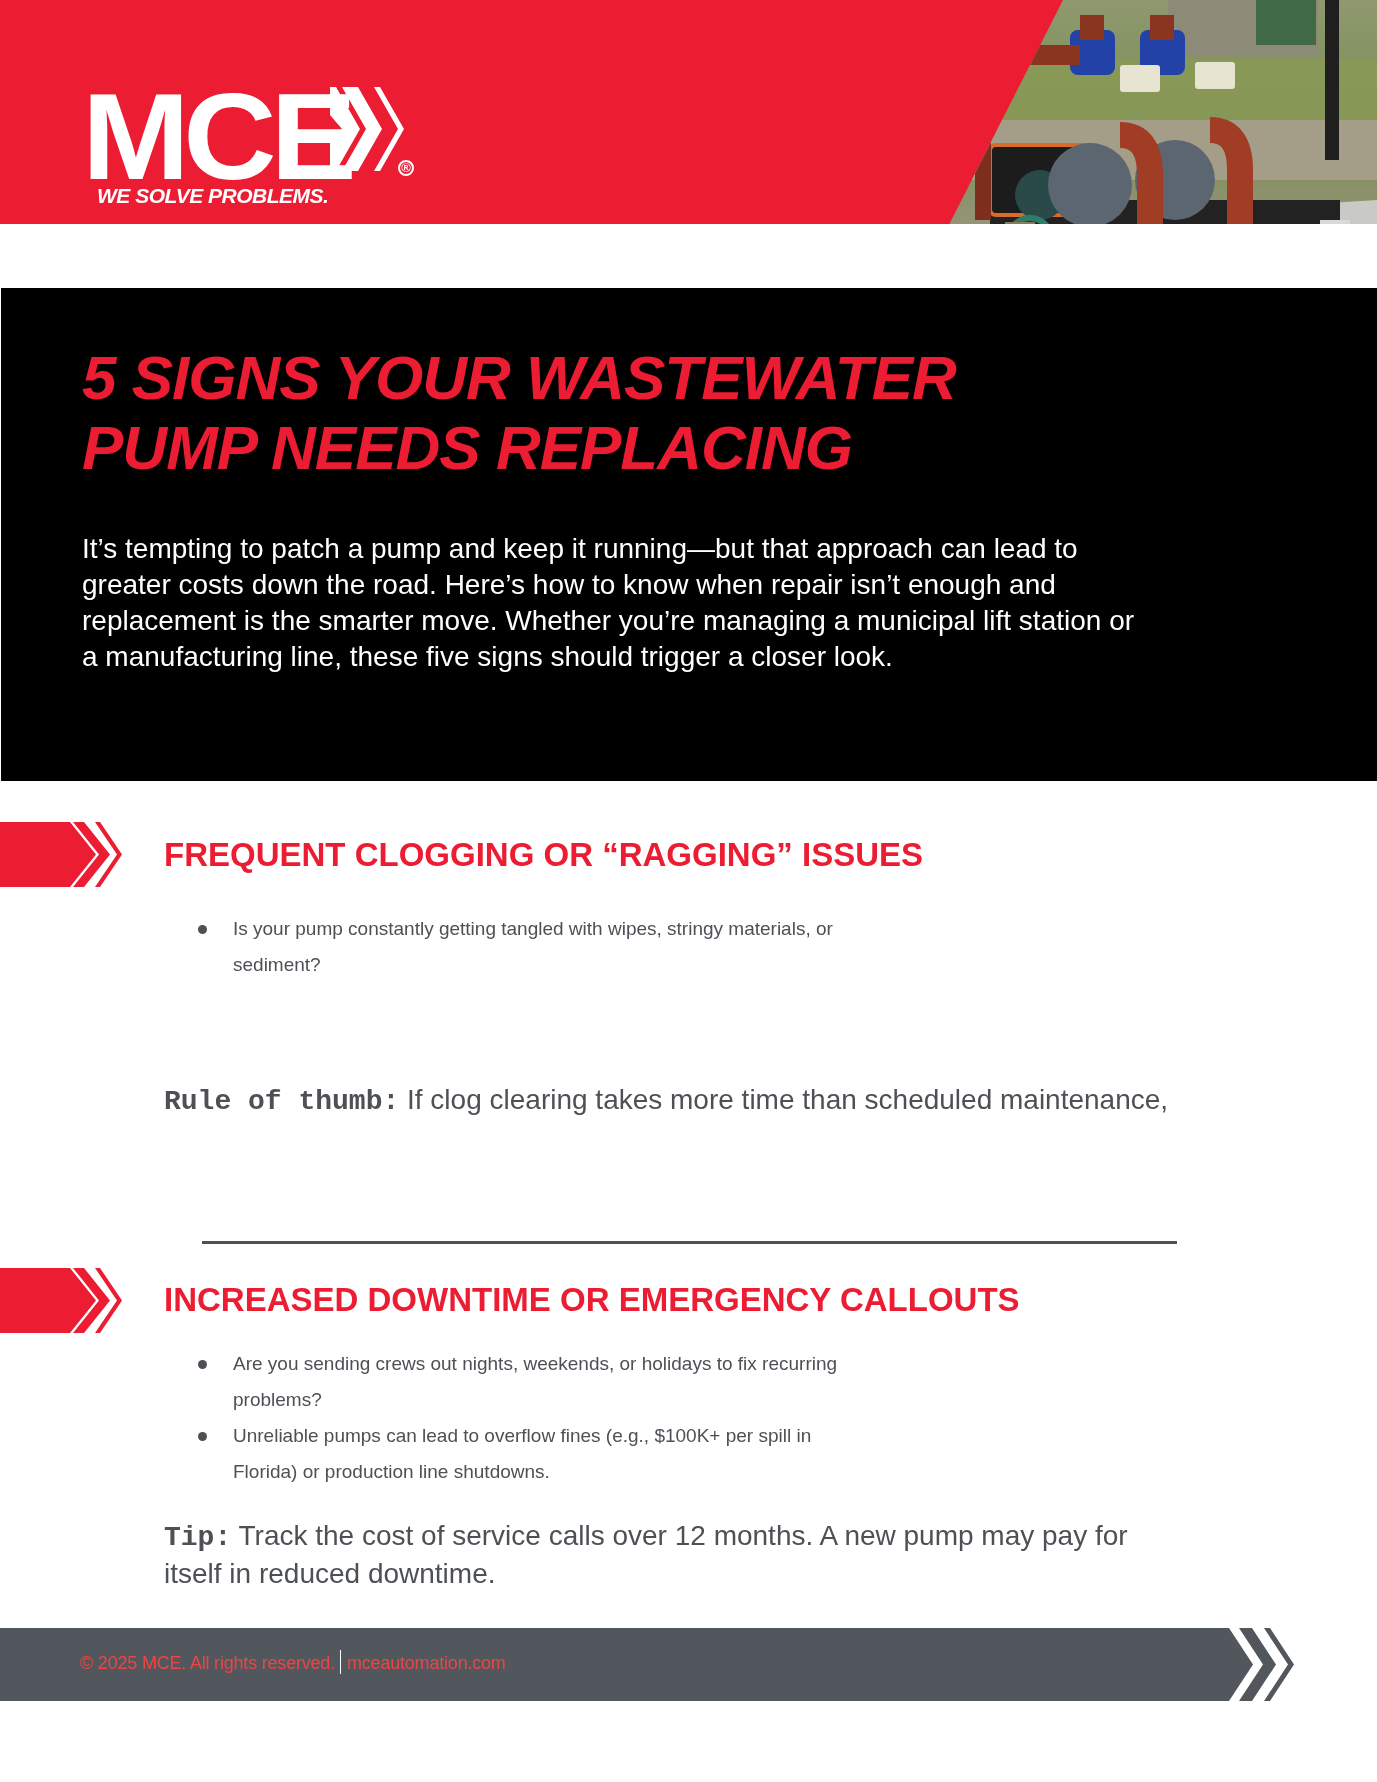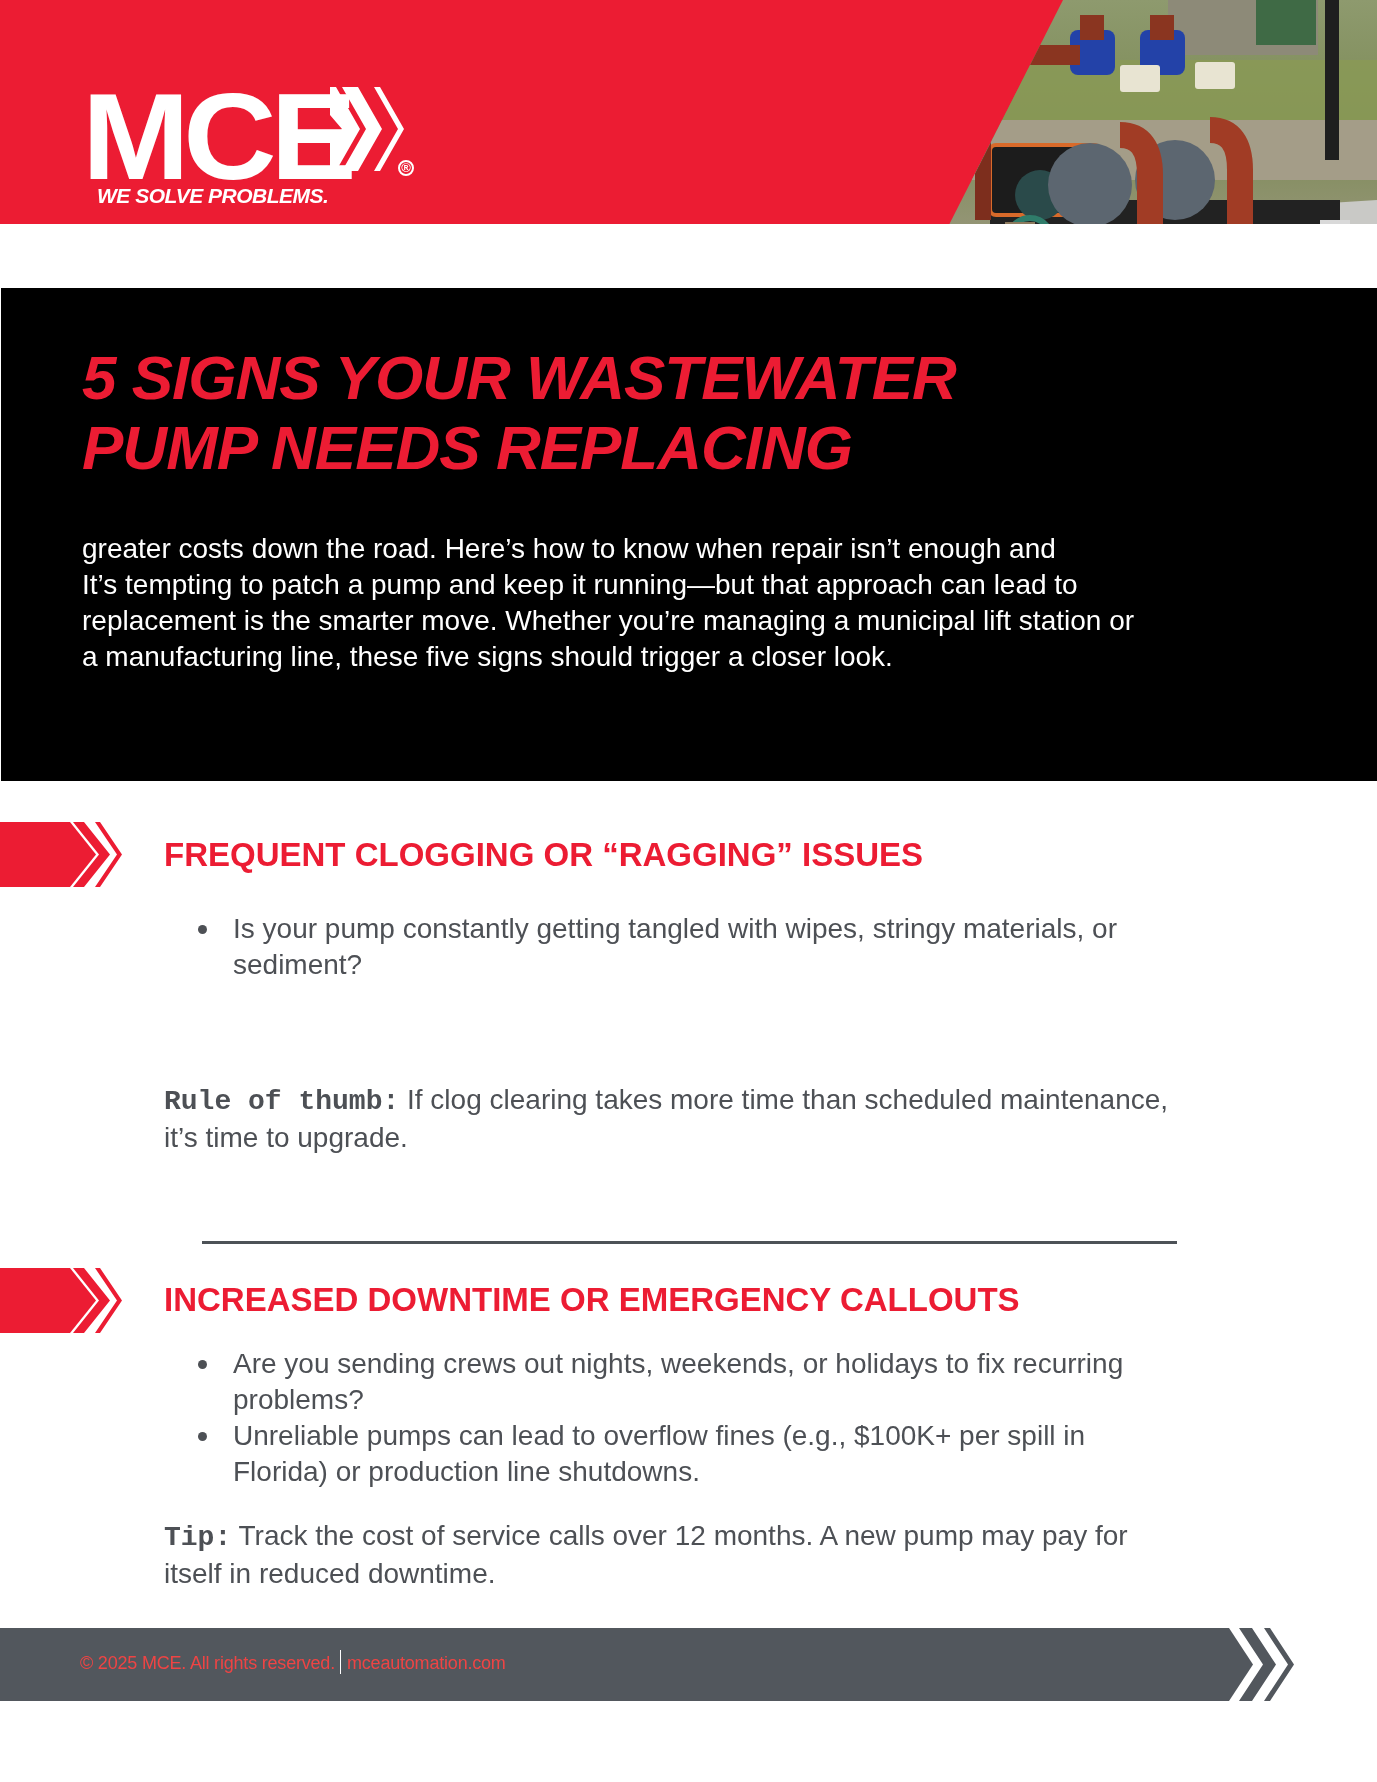--- a/index.html
+++ b/index.html
@@ -27,21 +27,21 @@
   .hero-title { position: absolute; left: 81px; top: 55px; width: 1200px; color: #ec1c33;
                 font-size: 62px; line-height: 70px; font-weight: 700; font-style: italic; letter-spacing: -1px; }
   .hero-intro { position: absolute; left: 81px; top: 243px; width: 1230px; color: #ffffff;
                 font-size: 28px; line-height: 36px; }
 
   
   .section-banner { position: absolute; left: 0; width: 125px; height: 65px; }
   .section-heading { position: absolute; left: 164px; color: #ec1c33; font-size: 33px; font-weight: 700;
                      letter-spacing: 0px; white-space: nowrap; }
   .bullets { position: absolute; left: 198px; width: 1060px; list-style: none; color: #4d5055;
-             font-size: 28px; line-height: 36px; }
+             font-size: 19px; line-height: 36px; }
   .bullets li { position: relative; padding-left: 35px; }
   .bullets li .dot { position: absolute; left: 0; top: 14px; width: 9px; height: 9px; border-radius: 50%; background: #4d5055; }
   .note { position: absolute; left: 164px; width: 1110px; color: #4d5055; font-size: 28px; line-height: 36px; }
   .note b { font-weight: 700; font-family: Liberation Mono, monospace; }
 
   .divider { position: absolute; left: 202px; top: 1241px; width: 975px; height: 3px; background: #4d5257; }
 
   
   .footer { position: absolute; left: 0; top: 1628px; width: 1300px; height: 73px; }
   .footer svg { position: absolute; left: 0; top: 0; }
@@ -114,22 +114,22 @@
     <div class="logo-tagline">WE SOLVE PROBLEMS.</div>
   </div>
 </header>
 
 <section class="hero">
   <h1 class="hero-title">
     <div>5 SIGNS YOUR WASTEWATER</div>
     <div>PUMP NEEDS REPLACING</div>
   </h1>
   <div class="hero-intro">
+    <div>It’s tempting to patch a pump and keep it running—but that approach can lead to</div>
     <div>greater costs down the road. Here’s how to know when repair isn’t enough and</div>
-    <div>It’s tempting to patch a pump and keep it running—but that approach can lead to</div>
     <div>replacement is the smarter move. Whether you’re managing a municipal lift station or</div>
     <div>a manufacturing line, these five signs should trigger a closer look.</div>
   </div>
 </section>
 
 <svg class="section-banner" style="top:822px" viewBox="0 0 125 65">
   <polygon points="0,0 70,0 96,32.5 70,65 0,65" fill="#ec1c33"></polygon>
   <polygon points="73,0 84,0 110,32.5 84,65 73,65 99,32.5" fill="#ec1c33"></polygon>
   <polygon points="95,0 100,0 122,32.5 100,65 95,65 117,32.5" fill="#ec1c33"></polygon>
 </svg>
@@ -138,21 +138,20 @@
 <ul class="bullets" style="top:911px">
   <li>
     <span class="dot"></span>
     <div>Is your pump constantly getting tangled with wipes, stringy materials, or</div>
     <div>sediment?</div>
   </li>
 </ul>
 
 <div class="note" style="top:1082px">
   <div><b>Rule of thumb:</b><span> If clog clearing takes more time than scheduled maintenance,</span></div>
-  <div>it’s time to upgrade.</div>
 </div>
 
 <div class="divider"></div>
 
 <svg class="section-banner" style="top:1268px" viewBox="0 0 125 65">
   <polygon points="0,0 70,0 96,32.5 70,65 0,65" fill="#ec1c33"></polygon>
   <polygon points="73,0 84,0 110,32.5 84,65 73,65 99,32.5" fill="#ec1c33"></polygon>
   <polygon points="95,0 100,0 122,32.5 100,65 95,65 117,32.5" fill="#ec1c33"></polygon>
 </svg>
 <h2 class="section-heading" style="top:1281px">INCREASED DOWNTIME OR EMERGENCY CALLOUTS</h2>

